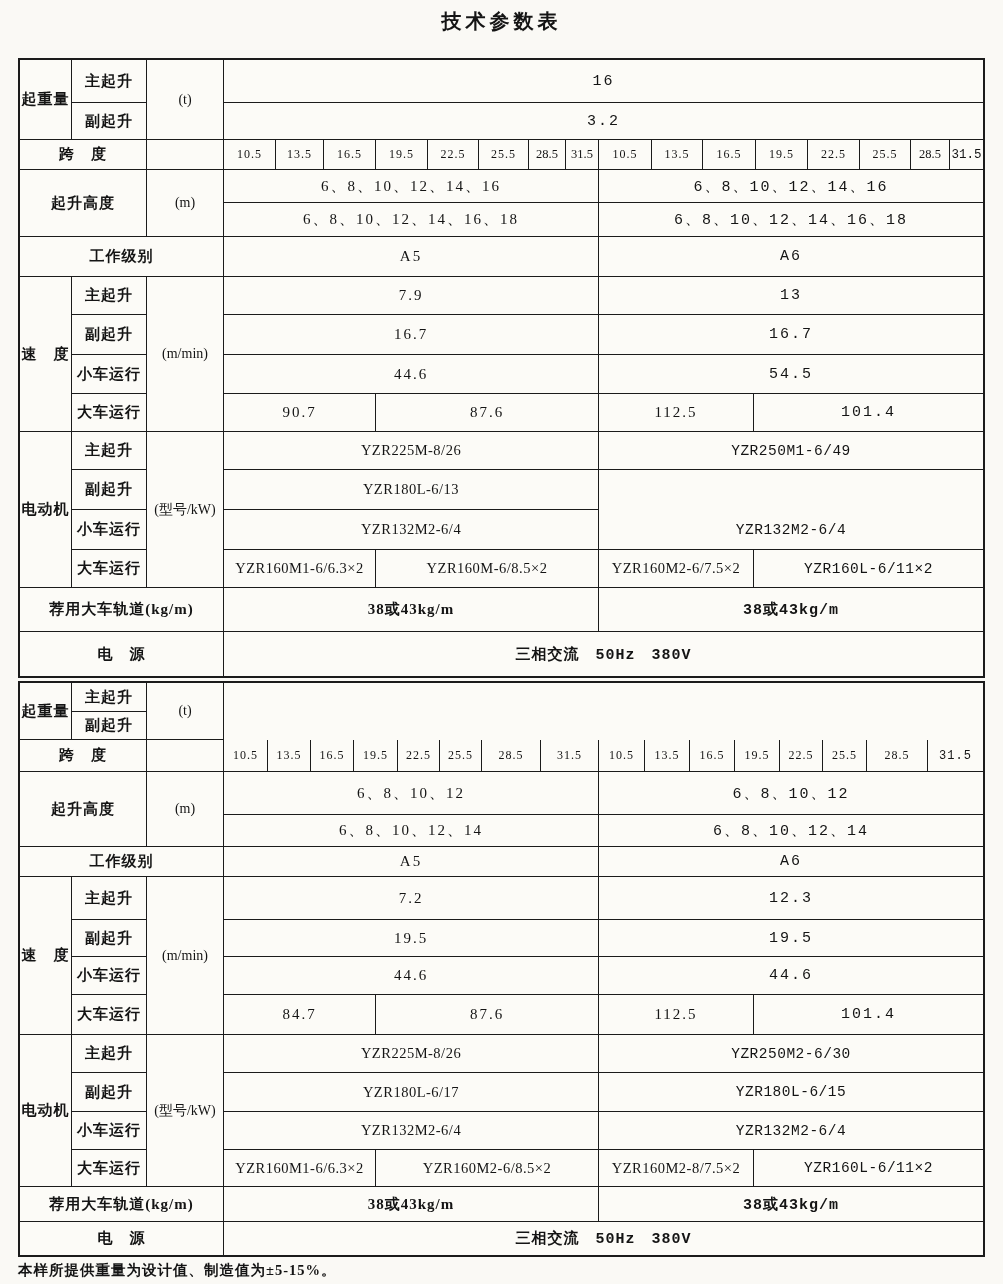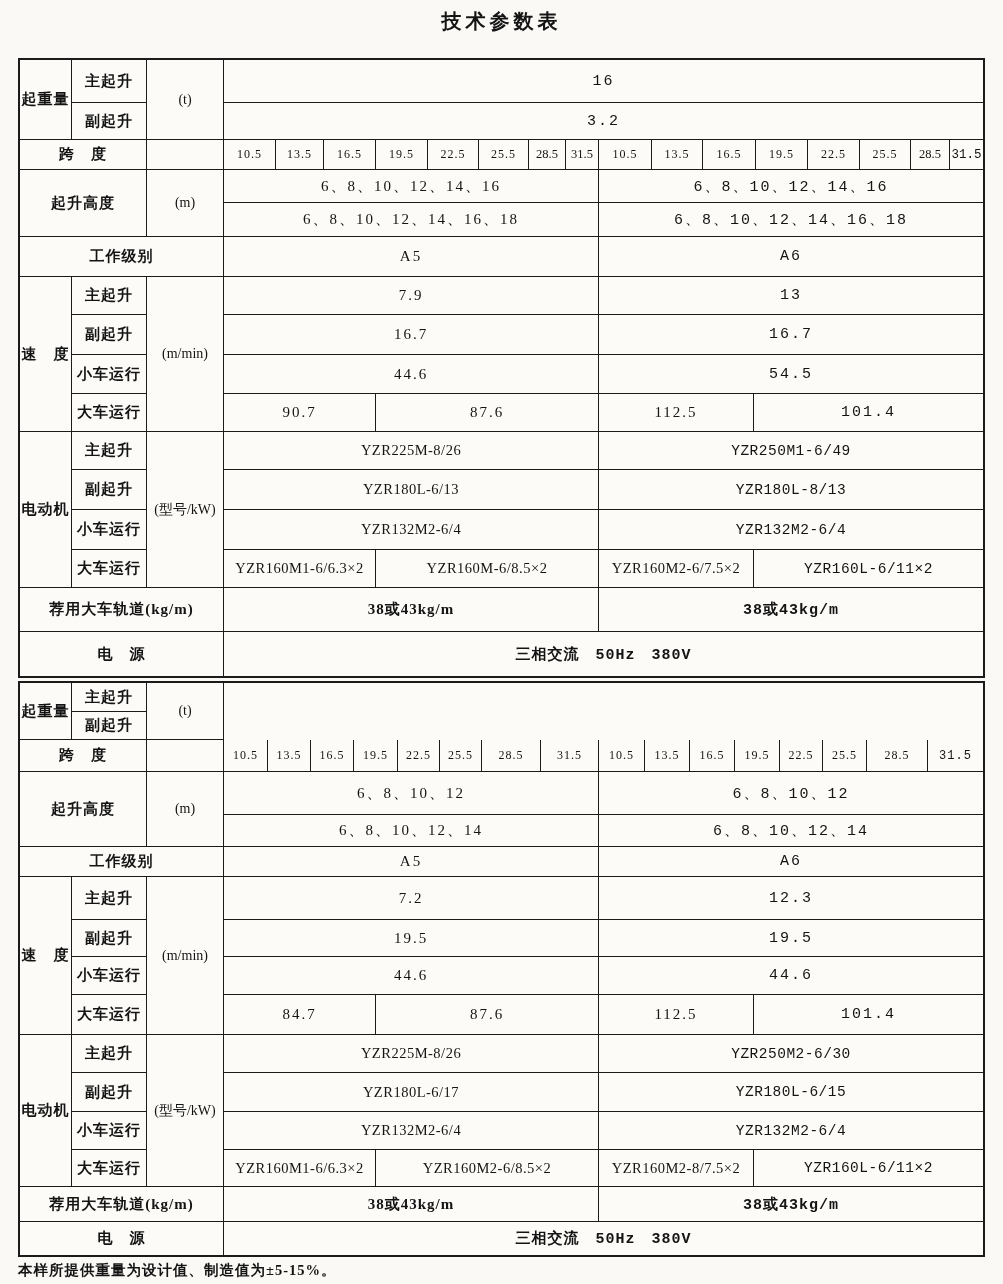--- a/index.html
+++ b/index.html
@@ -153,21 +153,20 @@
           </div>
       </div>
       <div class="cell unit" style="width:77px">(型号/kW)</div>
       <div class="vcol fx">
         <div class="hrow" style="height:38px">
           <div class="cell mdl" style="width:375px">YZR225M-8/26</div>
           <div class="cell mdl fx noR">YZR250M1-6/49</div>
         </div>
         <div class="hrow" style="height:40px">
           <div class="cell mdl" style="width:375px">YZR180L-6/13</div>
-          <div class="cell mdl fx noR">YZR180L-8/13</div>
         </div>
         <div class="hrow" style="height:40px">
           <div class="cell mdl" style="width:375px">YZR132M2-6/4</div>
           <div class="cell mdl fx noR">YZR132M2-6/4</div>
         </div>
         <div class="hrow" style="height:38px">
           <div class="cell mdl" style="width:152px">YZR160M1-6/6.3×2</div>
           <div class="cell mdl" style="width:223px">YZR160M-6/8.5×2</div>
           <div class="cell mdl" style="width:155px">YZR160M2-6/7.5×2</div>
           <div class="cell mdl fx noR">YZR160L-6/11×2</div>

